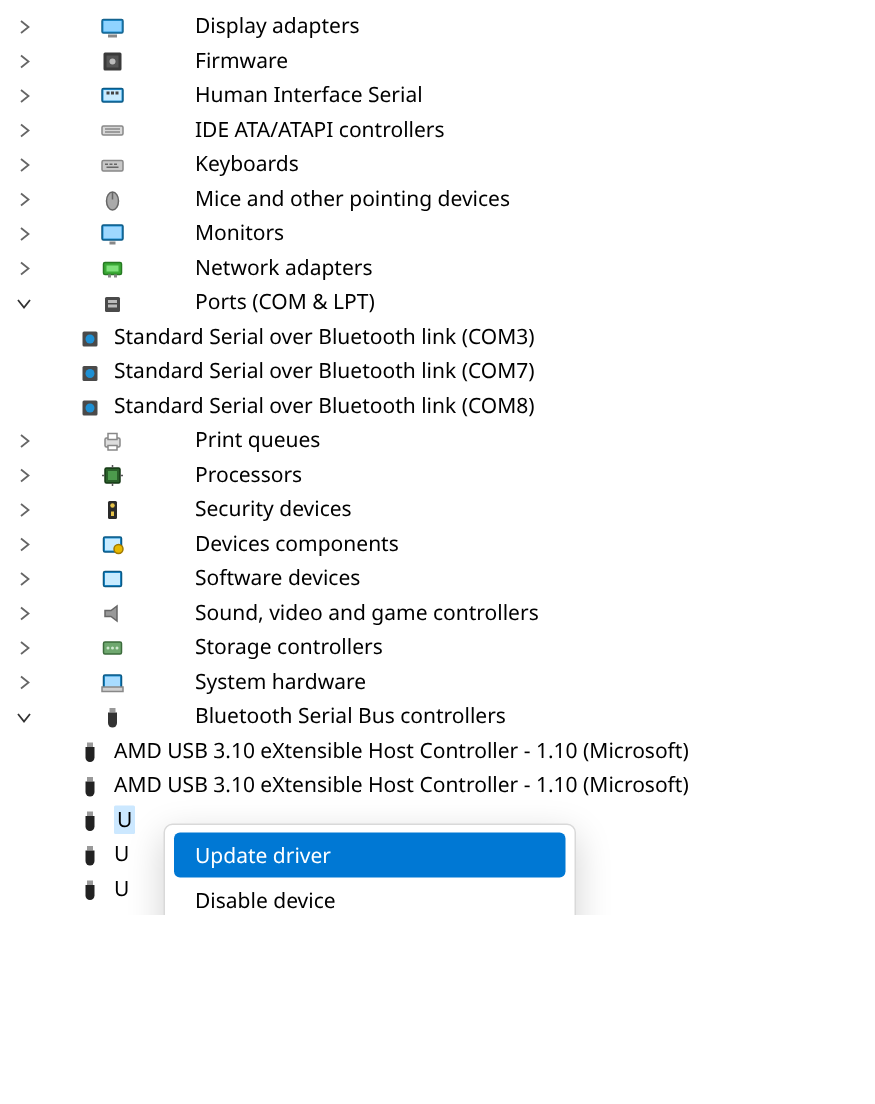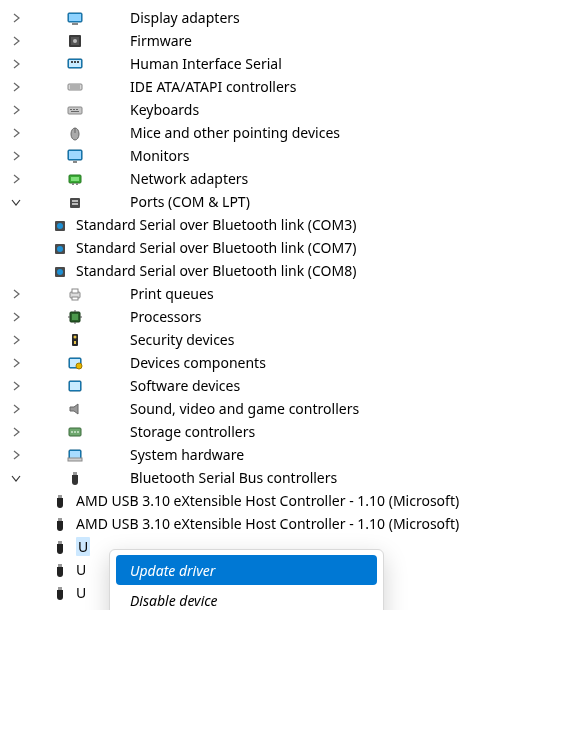--- a/index.html
+++ b/index.html
@@ -61,21 +61,20 @@
     padding: 5px 6px;
     z-index: 10;
   }
   .ctx-item {
     height: 30px;
     display: flex;
     align-items: center;
     padding: 0 14px;
     border-radius: 4px;
     font-size: 14px;
-    font-style: italic;
   }
   .ctx-item.hover {
     background: #0078d4;
     color: #fff;
   }
   .ctx-item.bold { font-weight: 700; }
   .ctx-sep {
     height: 1px;
     background: #e5e5e5;
     margin: 5px 4px;

